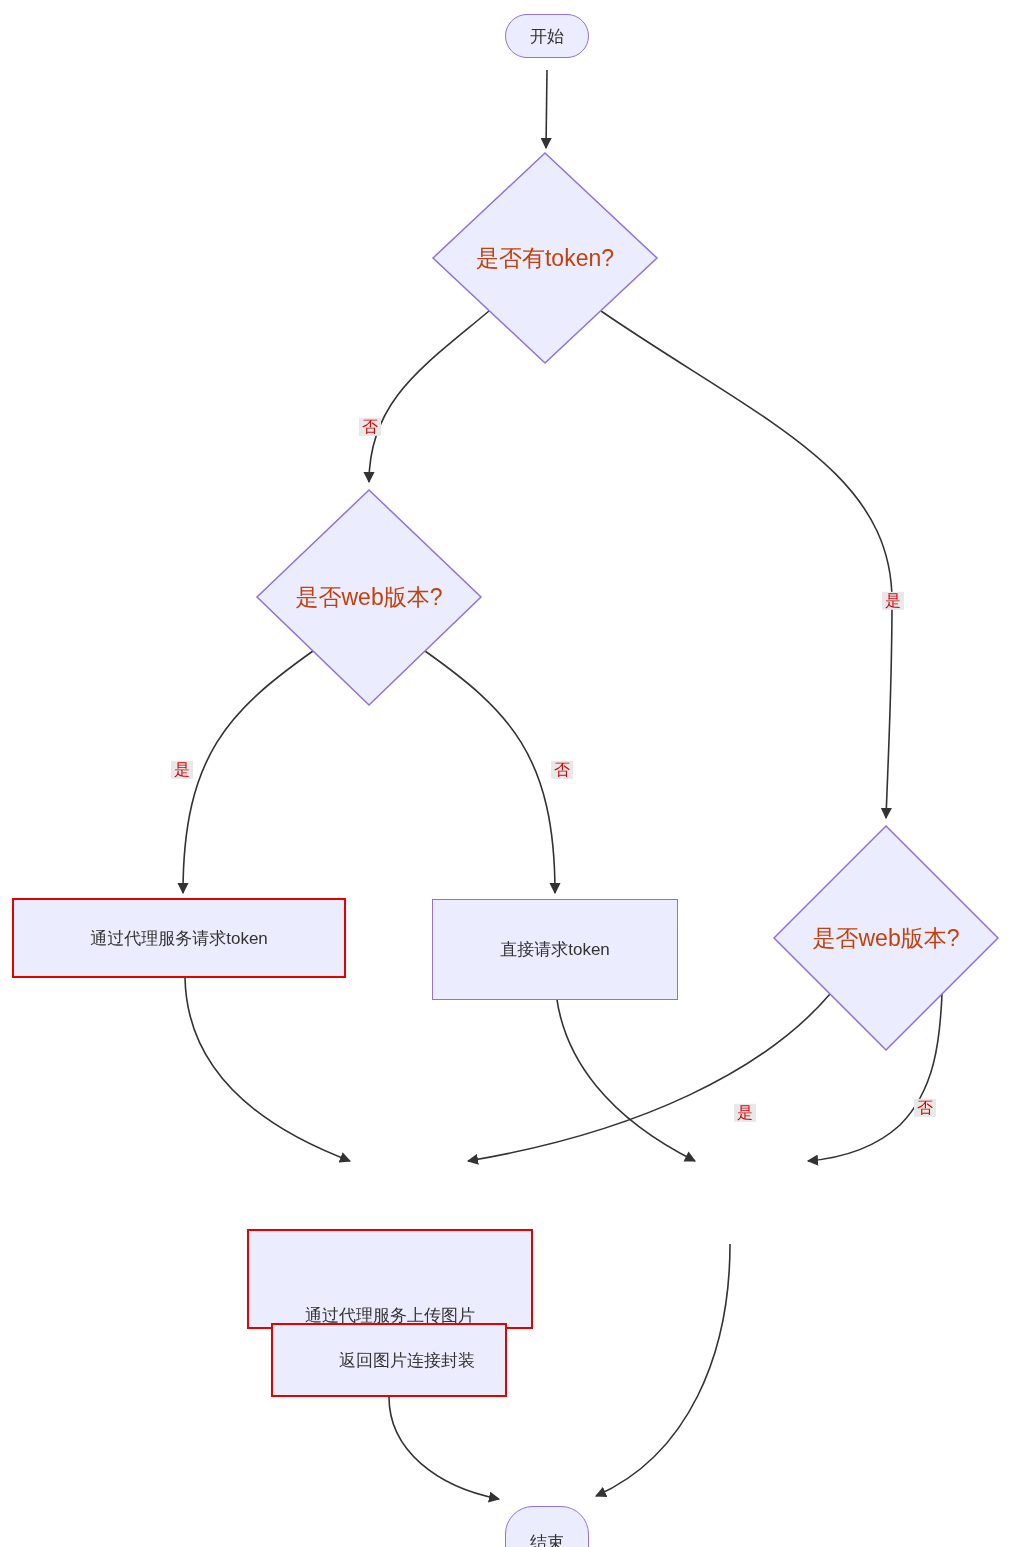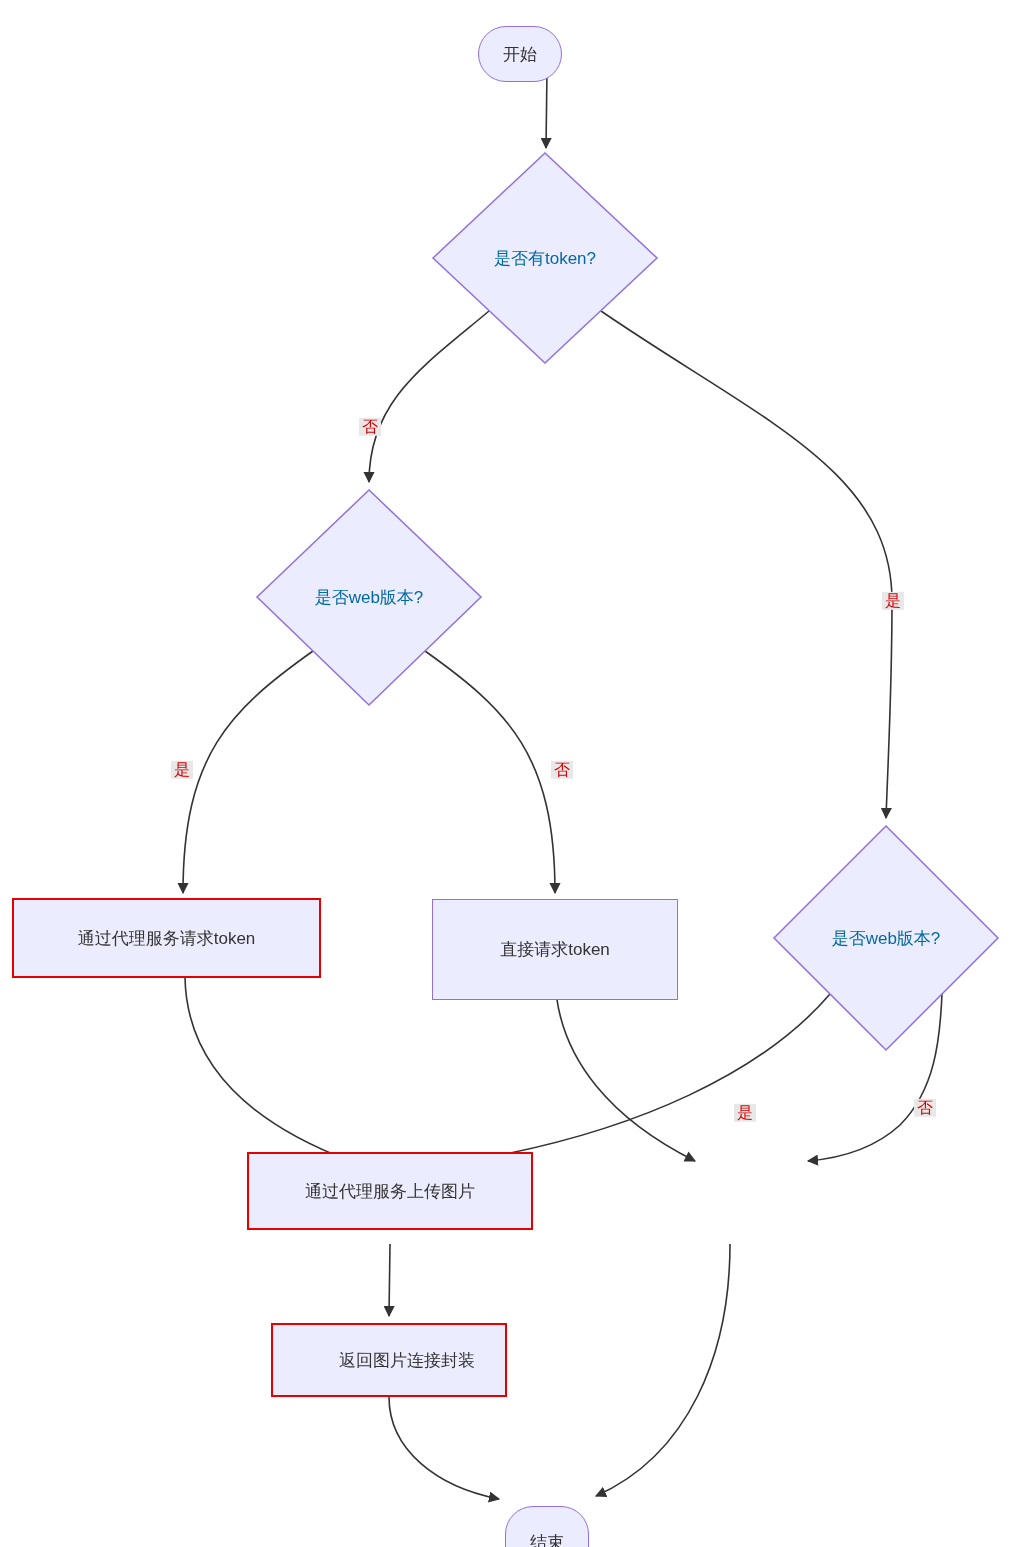--- a/index.html
+++ b/index.html
@@ -39,22 +39,22 @@
     box-sizing: border-box;
     text-align: center;
     white-space: nowrap;
   }
   .stadium { border-radius: 28px; }
   .rounded { border-radius: 8px; }
   .red-border { border: 2.5px solid #e60000; }
   .dlabel {
     position: absolute;
     transform: translate(-50%, -50%);
-    color: #0369a1;
-    font-size: 17px;
+    color: #c2410c;
+    font-size: 23px;
     white-space: nowrap;
   }
   .edge-label {
     position: absolute;
     transform: translate(-50%, -50%);
     background: #e8e8e8;
     color: #d60000;
     font-size: 16px;
     line-height: 1.15;
     padding: 0 3px;
@@ -84,38 +84,38 @@
     <path class="edge" d="M 942 994 C 940 1040, 935 1090, 900 1125 C 875 1148, 842 1158, 808 1161" marker-end="url(#arrowhead)"></path>
     <path class="edge" d="M 390 1244 L 389 1316" marker-end="url(#arrowhead)"></path>
     <path class="edge" d="M 389 1397 C 389 1450, 437 1487, 499 1499" marker-end="url(#arrowhead)"></path>
     <path class="edge" d="M 730 1244 C 730 1355, 688 1455, 596 1496" marker-end="url(#arrowhead)"></path>
 
     <polygon class="diamond" points="545,153 657,258 545,363 433,258"></polygon>
     <polygon class="diamond" points="369,490 481,597 369,705 257,597"></polygon>
     <polygon class="diamond" points="886,826 998,938 886,1050 774,938"></polygon>
   </svg>
 
-  <div class="node stadium" style="left:478px; top:14px; width:84px; height:56px;margin-top:12px;">
+  <div class="node stadium" style="left:505px; top:14px; width:84px; height:44px;">
     <span>开始</span>
   </div>
   <div class="node stadium" style="left:505px; top:1506px; width:84px; height:73px;font-family:Liberation Serif, serif;">
     <span>结束</span>
   </div>
 
   <div class="dlabel" style="left:545px; top:258px;">是否有token?</div>
   <div class="dlabel" style="left:369px; top:597px;">是否web版本?</div>
   <div class="dlabel" style="left:886px; top:938px;">是否web版本?</div>
 
-  <div class="node red-border" style="left:12px; top:898px; width:309px; height:80px;">
+  <div class="node red-border" style="left:12px; top:898px; width:334px; height:80px;">
     <span>通过代理服务请求token</span>
   </div>
   <div class="node" style="left:432px; top:899px; width:246px; height:101px;">
     <span>直接请求token</span>
   </div>
-  <div class="node red-border" style="left:247px; top:1152px; width:286px; height:78px;">
+  <div class="node red-border" style="left:247px; top:1229px; width:286px; height:100px;align-items:flex-end;">
     <span>通过代理服务上传图片</span>
   </div>
   <div class="node red-border" style="left:271px; top:1323px; width:236px; height:74px;padding-left:36px;">
     <span>返回图片连接封装</span>
   </div>
 
   <div class="edge-label" style="left:370px; top:427px;">否</div>
   <div class="edge-label" style="left:893px; top:601px;">是</div>
   <div class="edge-label" style="left:182px; top:770px;">是</div>
   <div class="edge-label" style="left:562px; top:770px;">否</div>

